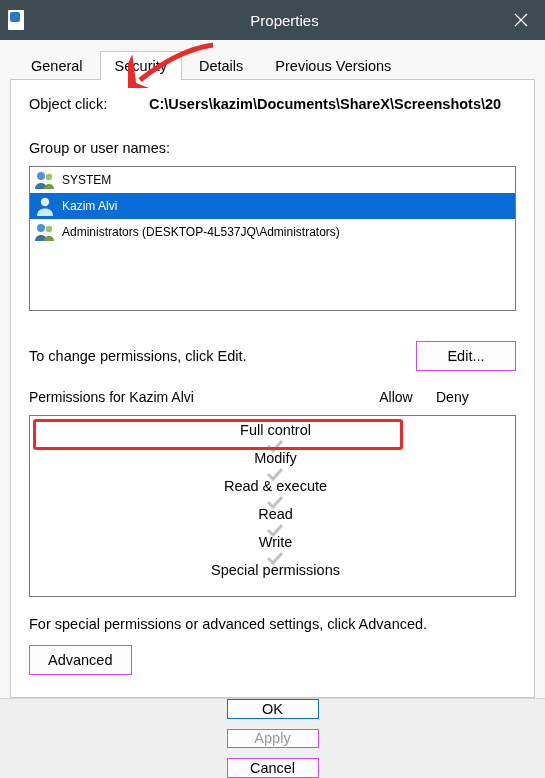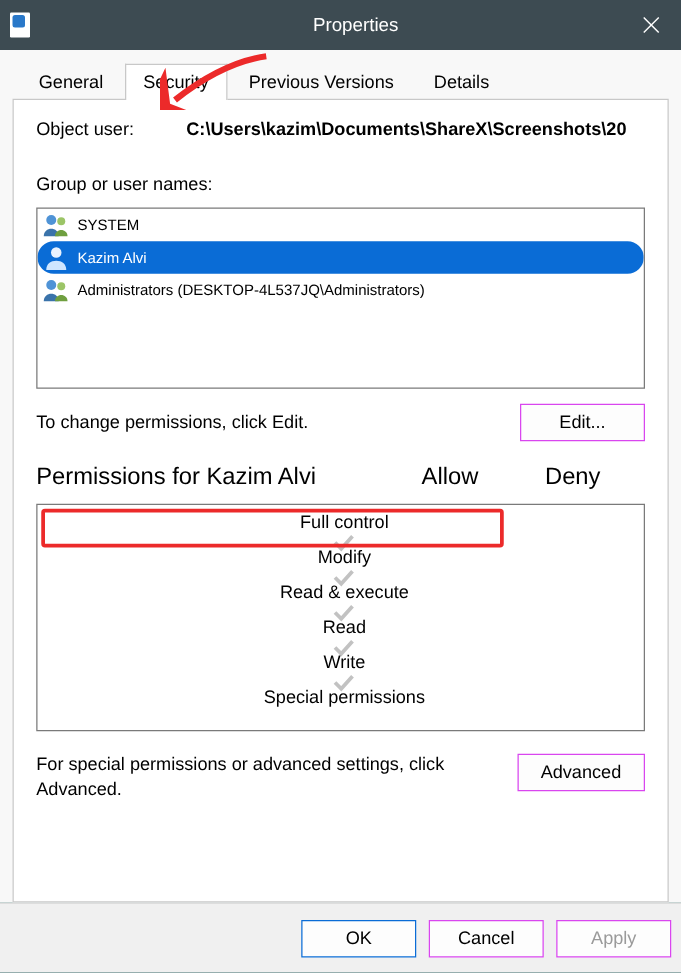--- a/index.html
+++ b/index.html
@@ -37,50 +37,50 @@
   .row-object .value { flex:1; overflow:hidden; text-overflow:clip;font-weight:bold; }
 
   .sec-label { font-size:14.5px; margin-top:18px; }
 
   .names-box {
     border:1px solid #7a7a7a; height:145px; background:#fff; overflow:hidden;
   }
   .name-item {
     display:flex; align-items:center; gap:6px; padding:1px 6px 1px 4px; font-size:12px; height:26px; cursor:default;
   }
-  .name-item.selected { background:#0a6cd6; color:#fff;border-radius:13px; }
+  .name-item.selected { background:#0a6cd6; color:#fff; }
   .icon-person { width:22px; height:20px; display:inline-flex; align-items:center; justify-content:center; }
 
-  .edit-row { display:flex; align-items:center; gap:10px; font-size:14.5px; margin-top:2px; }
+  .edit-row { display:flex; align-items:center; gap:10px; font-size:14.5px; margin-top:20px; }
   .edit-row .txt { flex:1; }
   .btn {
     min-width:100px; height:30px; padding:0 18px; font-size:14.5px; background:#fdfdfd;
     border:1px solid #d946ef; cursor:pointer; display:inline-flex; align-items:center; justify-content:center;
   }
   .btn.disabled { color:#9a9a9a; }
 
-  .perm-header { display:flex; font-size:19px; margin-top:8px;gap:36px; }
+  .perm-header { display:flex; font-size:14px; margin-top:8px; }
   .perm-header .col-name { flex:1; }
   .perm-header .col-allow { width:80px; text-align:center; }
   .perm-header .col-deny { width:80px; }
 
   .perm-box { border:1px solid #7a7a7a; padding:6px 0 6px 0; }
   .perm-row { display:flex; align-items:center; height:28px; font-size:14.5px; padding:0 6px 0 10px; position:relative;flex-direction:column; }
   .perm-row .p-name { flex:1; padding-left:2px; }
   .perm-row .p-allow { width:80px; text-align:center; color:#c2c2c2; }
   .perm-row .p-deny  { width:80px; text-align:center; color:#c2c2c2; }
   .perm-row .check svg { stroke:#c2c2c2; stroke-width:3; fill:none; }
   .highlight-box { position:absolute; border:3px solid #ec2a2a; border-radius:3px; pointer-events:none; }
 
-  .adv-row { display:flex; align-items:flex-start; gap:10px; font-size:14.5px; margin-top:8px; }
+  .adv-row { display:flex; align-items:flex-start; gap:10px; font-size:14.5px; margin-top:8px;flex-direction:column; }
   .adv-row .txt { flex:1; line-height:1.35; }
 
   .footer {
-    height:56px; border-top:1px solid #d6d6d6; background:#f0f0f0;
-    display:flex; align-items:center; justify-content:flex-end; gap:10px; padding:0 8px;
+    height:80px; border-top:1px solid #d6d6d6; background:#f0f0f0;
+    display:flex; align-items:center; justify-content:flex-end; gap:10px; padding:0 32px;flex-direction:column;
   }
   .footer .btn { min-width:92px; }
 
   
   .annotation-arrow { position:absolute; pointer-events:none; z-index:50; }
 </style>
 </head>
 <body>
 
 <div class="window">
@@ -94,28 +94,28 @@
           <line x1="13" y1="1" x2="1" y2="13"></line>
       </svg>
     </div>
   </div>
 
   <div class="content">
 
     <div class="tabs" id="tab-strip">
         <div class="tab">General</div>
         <div class="tab active">Security</div>
+        <div class="tab">Details</div>
         <div class="tab">Previous Versions</div>
-        <div class="tab">Details</div>
       </div>
 
     <div class="panel">
 
       <div class="row-object">
-        <span class="label">Object user:</span>
+        <span class="label">Object click:</span>
         <span class="value">C:\Users\kazim\Documents\ShareX\Screenshots\20</span>
       </div>
 
       <div class="sec-label">Group or user names:</div>
 
       <div class="names-box" id="user-list">
           <div class="name-item">
             <span class="icon-person">
               <svg width="22" height="20" viewBox="0 0 22 20">
                 <circle cx="7" cy="6" r="4" fill="#4f93d6"></circle>
@@ -206,22 +206,22 @@
       <div class="adv-row">
         <span class="txt">For special permissions or advanced settings, click Advanced.</span>
         <button class="btn">Advanced</button>
       </div>
 
     </div>
   </div>
 
   <div class="footer">
     <button class="btn" style="border-color:#0a6cd6;">OK</button>
+    <button class="btn disabled">Apply</button>
     <button class="btn">Cancel</button>
-    <button class="btn disabled">Apply</button>
   </div>
 
 </div>
 
 <svg class="annotation-arrow" style="left:128px; top:40px;" width="90" height="48" viewBox="0 0 90 48">
   <defs>
     <marker id="ah" markerWidth="10" markerHeight="10" refX="2" refY="5" orient="auto">
       <path d="M0,0 L10,5 L0,10 L3,5 Z" fill="#ec2a2a"></path>
     </marker>
   </defs>

